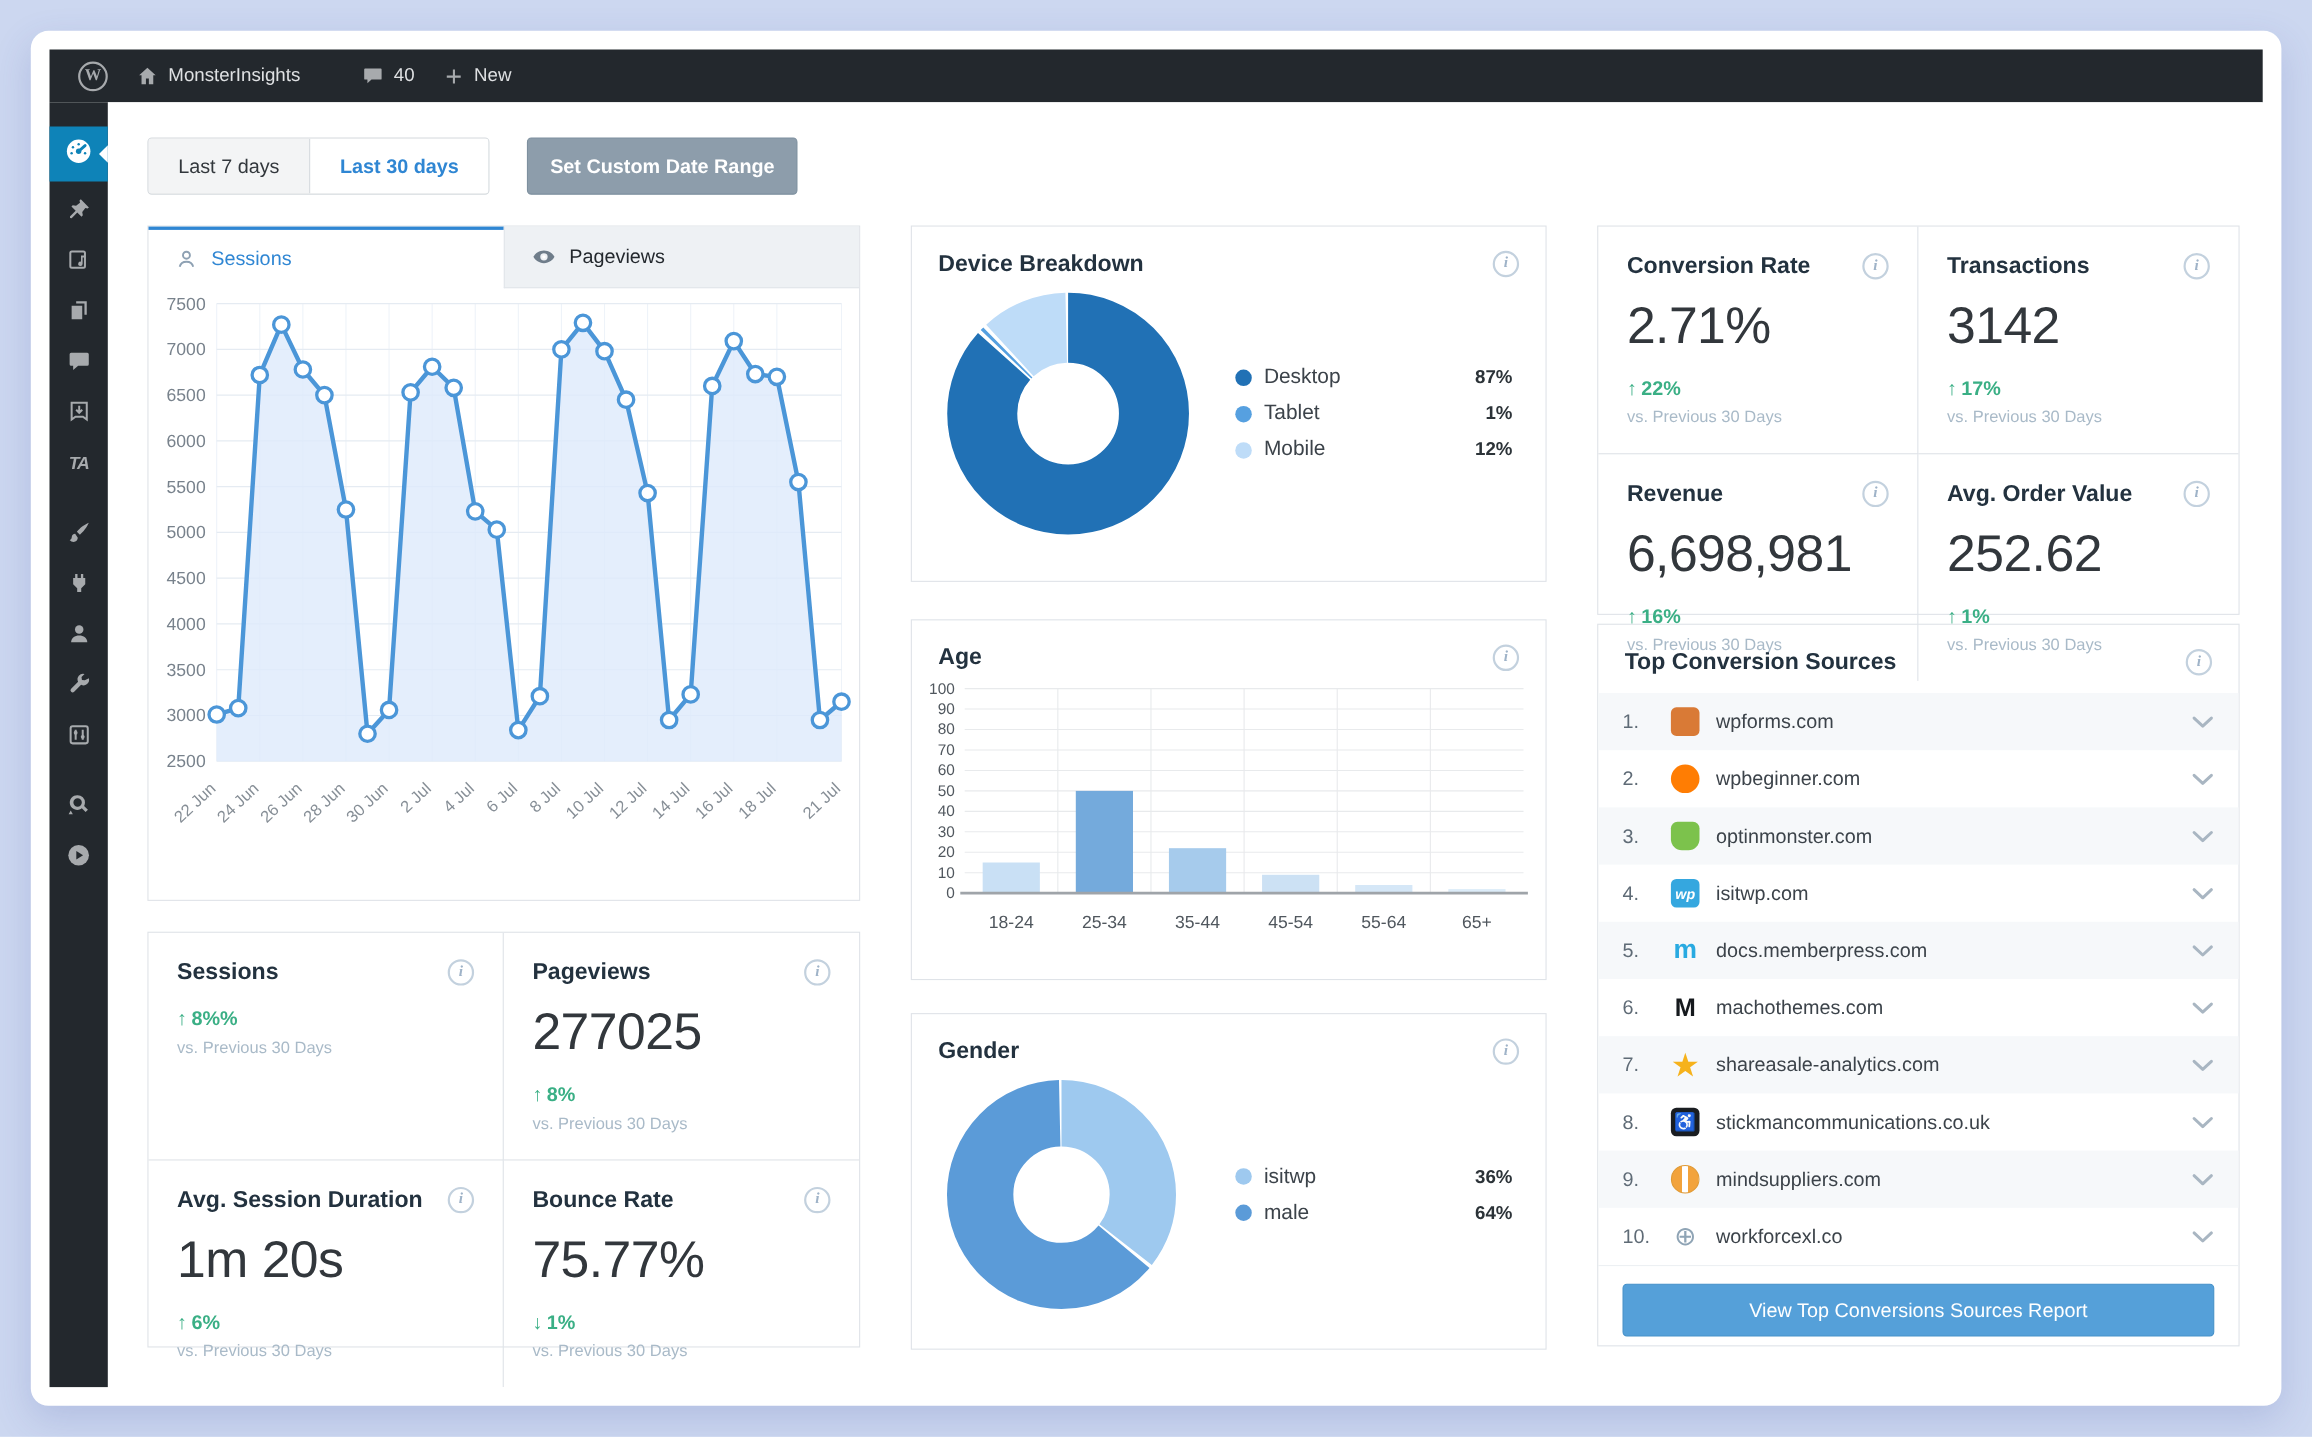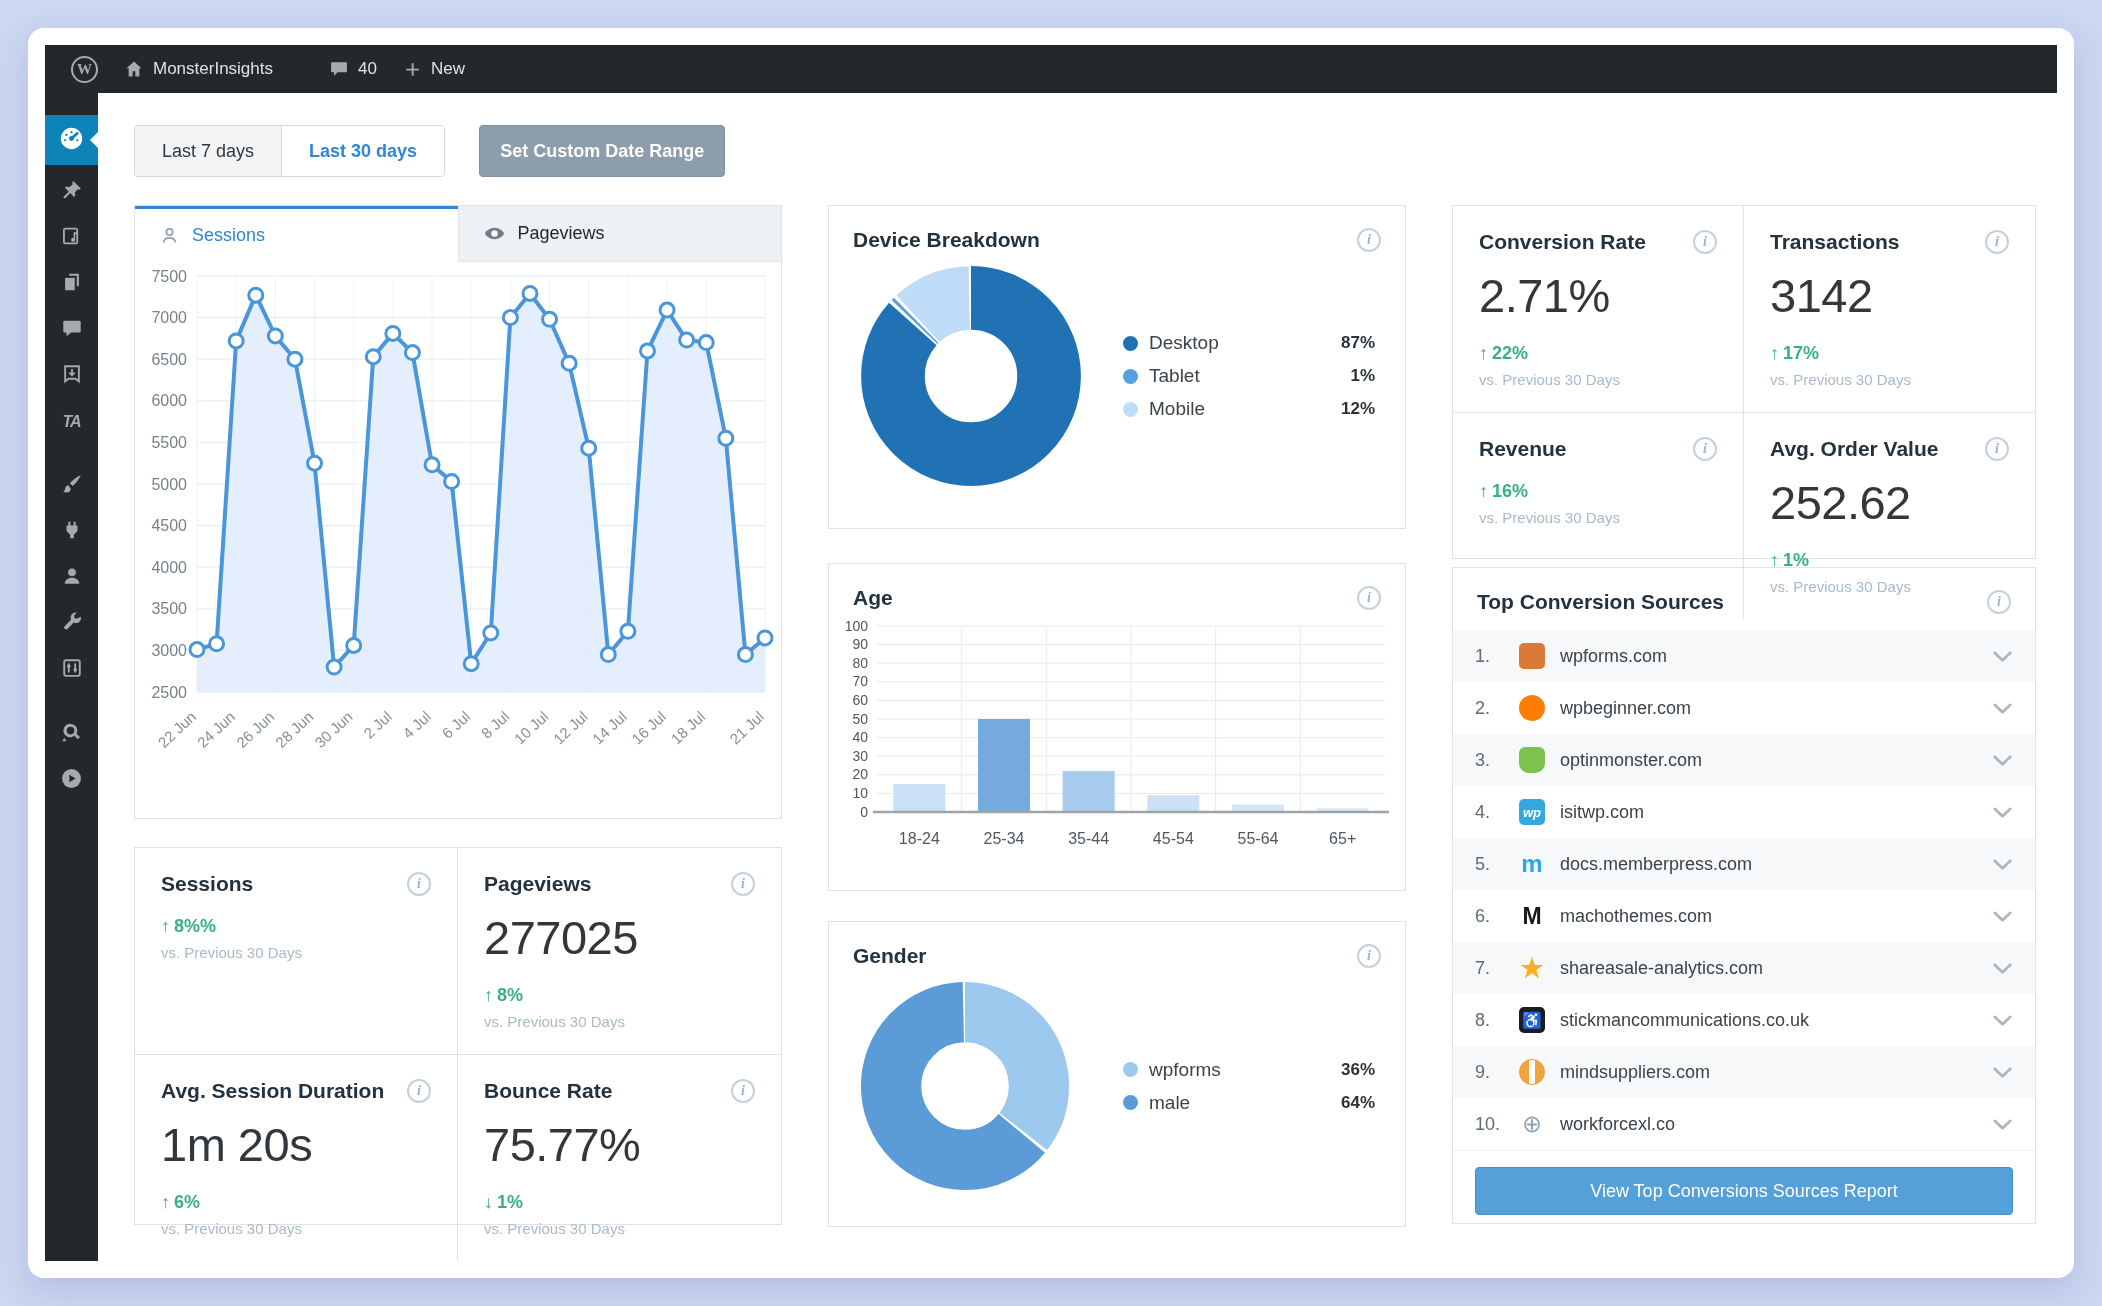--- a/index.html
+++ b/index.html
@@ -474,21 +474,21 @@
               <span class="info">i</span>
             </div>
             <div class="donut-row">
               <svg id="genderDonut" width="216" height="216" viewBox="0 0 222 222">
                   <circle cx="111" cy="111" r="76" fill="none" stroke="#9ec9ef" stroke-width="62" stroke-dasharray="169.40795000443347 477.5220833456485" stroke-dashoffset="0" transform="rotate(-90 111 111)"></circle>
                   <circle cx="111" cy="111" r="76" fill="none" stroke="#5b9bd8" stroke-width="62" stroke-dasharray="303.11413334121505 477.5220833456485" stroke-dashoffset="-171.90795000443347" transform="rotate(-90 111 111)"></circle>
                 </svg>
               <div class="legend" id="genderLegend">
                   <div class="lg-row">
                     <span class="lg-dot" style="background:#9ec9ef"></span>
-                    <span class="lg-label">wpforms</span>
+                    <span class="lg-label">isitwp</span>
                     <span class="lg-pct">36%</span>
                   </div>
                   <div class="lg-row">
                     <span class="lg-dot" style="background:#5b9bd8"></span>
                     <span class="lg-label">male</span>
                     <span class="lg-pct">64%</span>
                   </div>
                 </div>
             </div>
           </section>
@@ -512,20 +512,21 @@
                 </div>
               <div class="cell-big">3142</div>
               <div class="chg"><span class="arr">↑</span><span>17%</span></div>
               <div class="cell-note">vs. Previous 30 Days</div>
             </div>
             <div class="cell">
               <div class="cell-head">
                   <span class="cell-label">Revenue</span>
                   <span class="info">i</span>
                 </div>
+              <div class="cell-big">6,698,981</div>
               <div class="chg"><span class="arr">↑</span><span>16%</span></div>
               <div class="cell-note">vs. Previous 30 Days</div>
             </div>
             <div class="cell">
               <div class="cell-head">
                   <span class="cell-label">Avg. Order Value</span>
                   <span class="info">i</span>
                 </div>
               <div class="cell-big">252.62</div>
               <div class="chg"><span class="arr">↑</span><span>1%</span></div>

